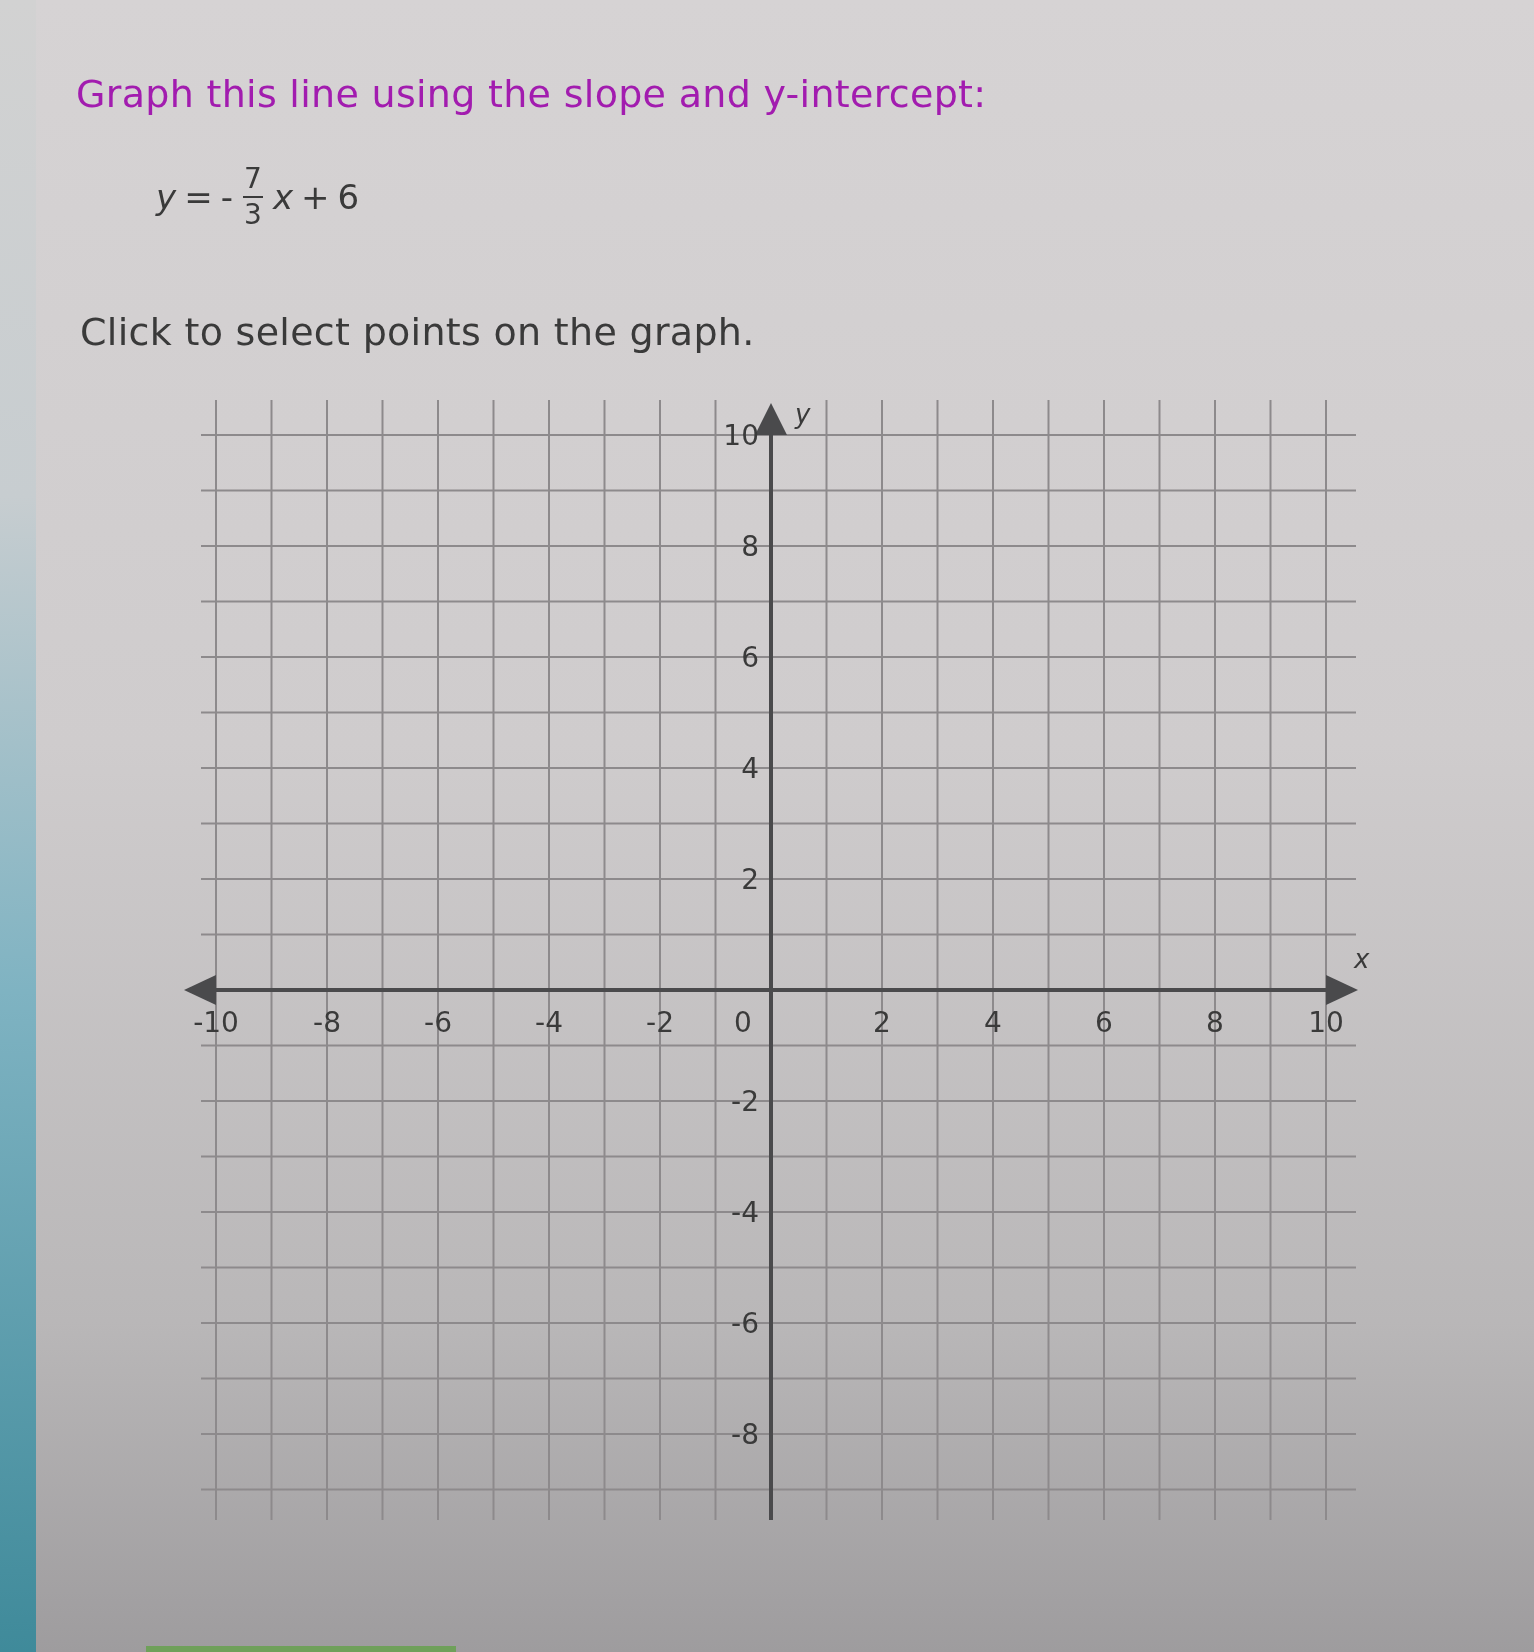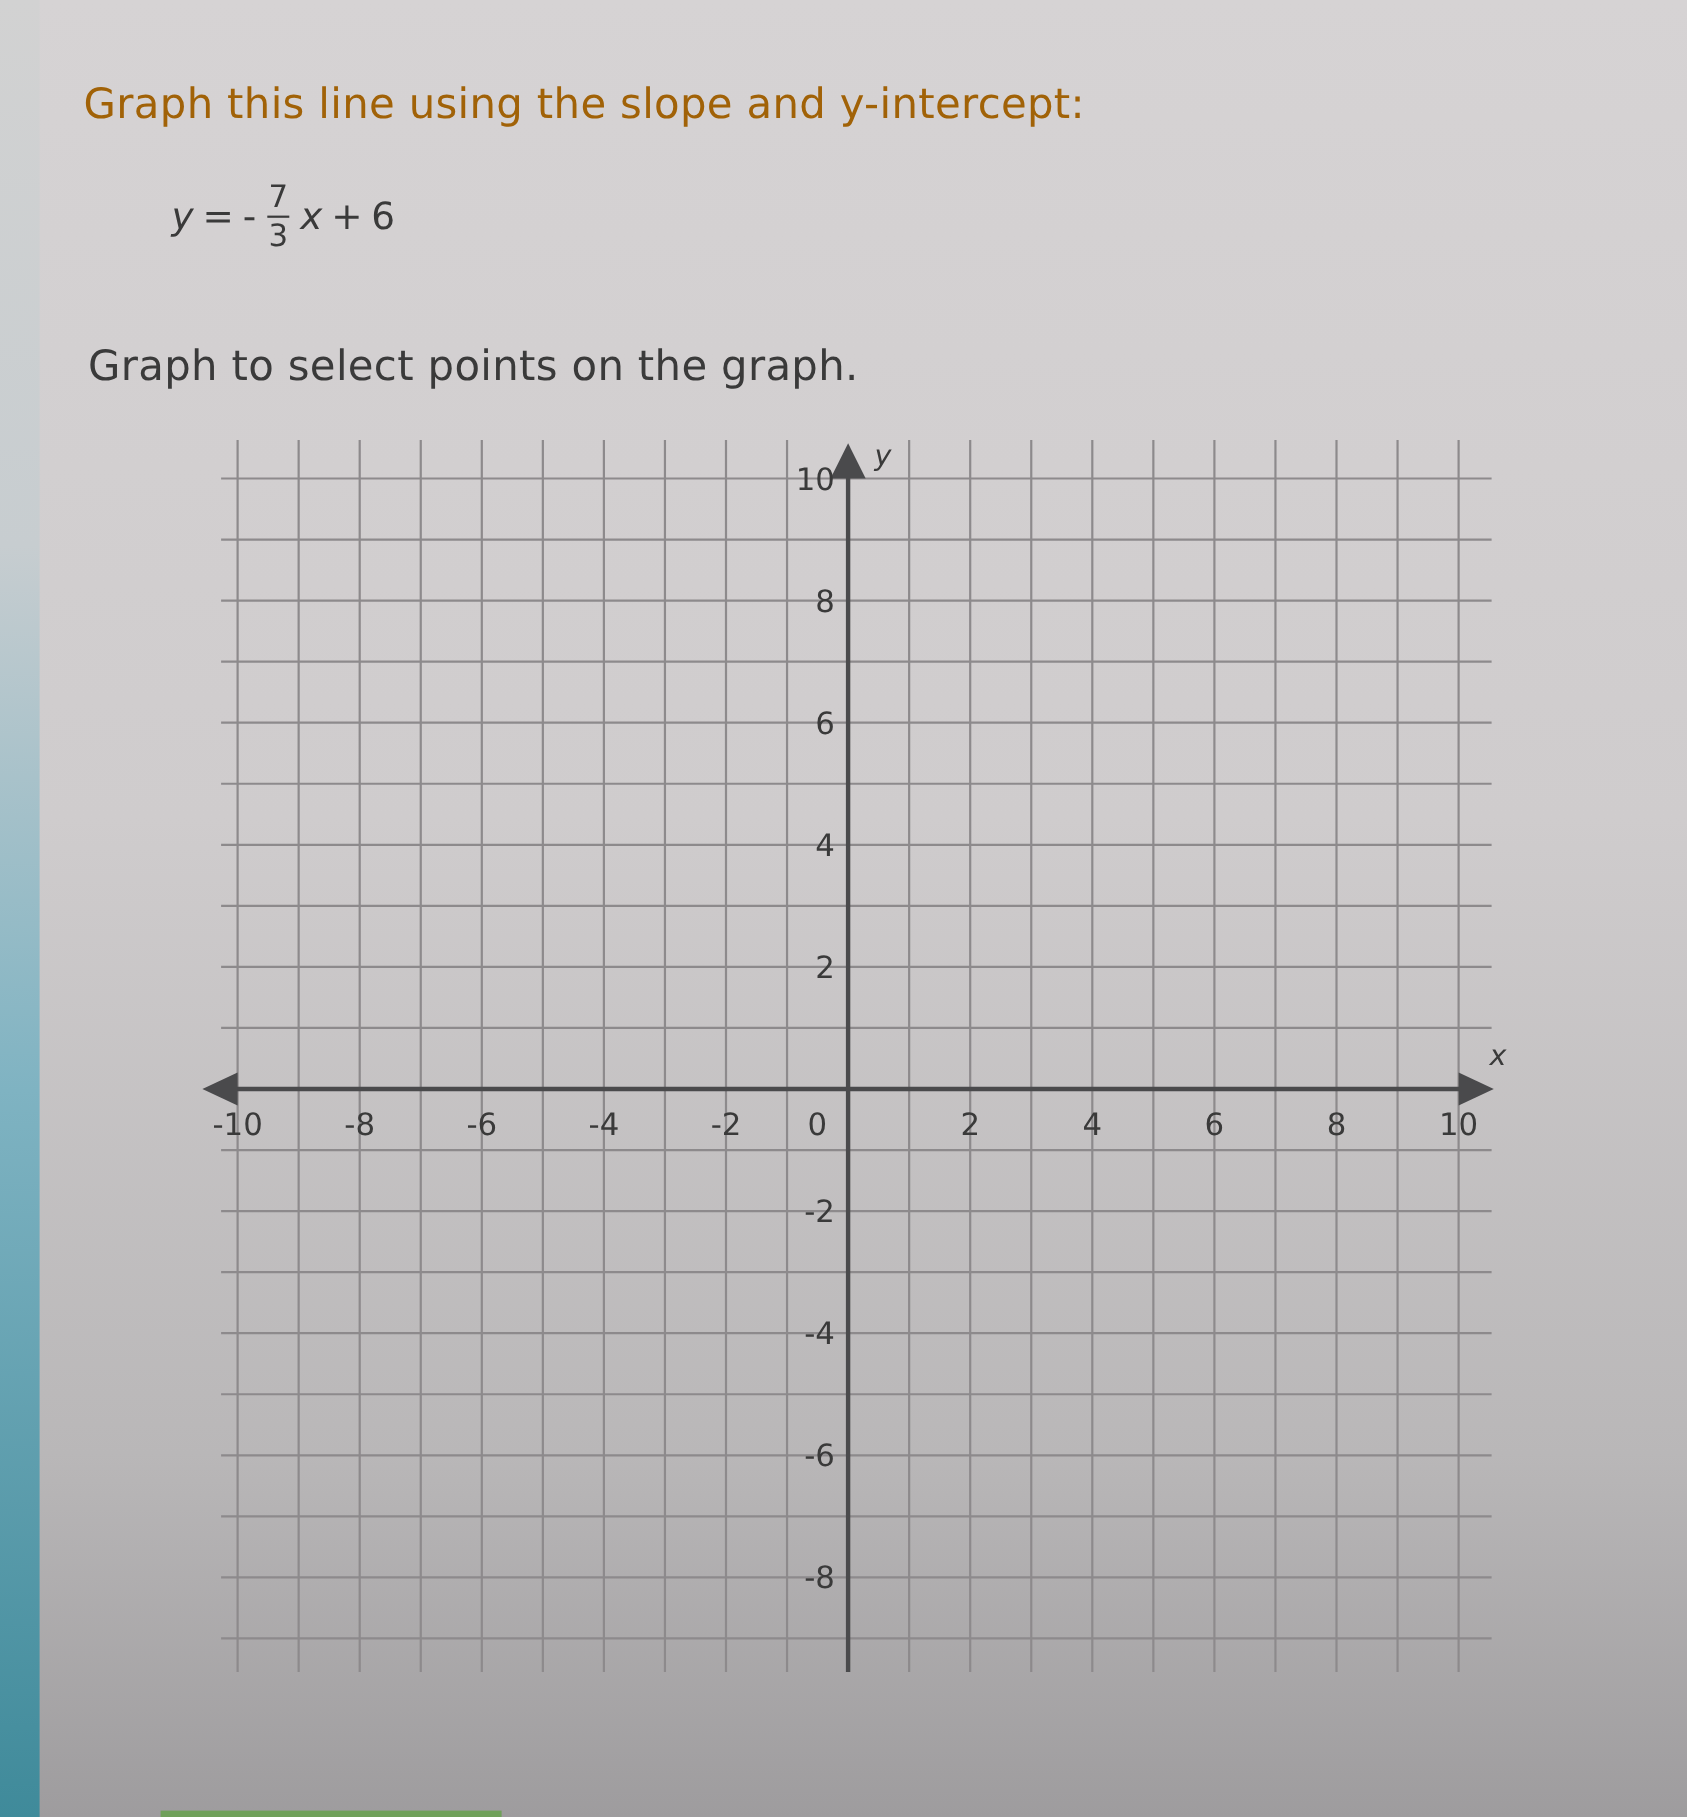--- a/index.html
+++ b/index.html
@@ -12,21 +12,21 @@
     }
     .left-strip {
       position: absolute; left: 0; top: 0; width: 36px; height: 1652px;
       background: linear-gradient(180deg, #d2d2d2 0%, #c7cdd0 30%, #7fb3c2 60%, #3f8a9a 100%);
     }
     .page {
       position: absolute; left: 36px; top: 0; right: 0; bottom: 0;
     }
     .prompt {
       position: absolute; left: 40px; top: 72px;
-      font-size: 38px; color: #a16207; letter-spacing: 0.3px;
+      font-size: 38px; color: #a21caf; letter-spacing: 0.3px;
     }
     .equation {
       position: absolute; left: 120px; top: 165px;
       font-size: 34px; color: #3a3a3a;
       display: flex; align-items: center; gap: 8px;
     }
     .equation .var { font-style: italic; }
     .frac {
       display: inline-flex; flex-direction: column; align-items: center;
       font-size: 28px; line-height: 1; margin: 0 2px;
@@ -59,21 +59,21 @@
     <span class="frac">
       <span>7</span>
       <span class="bar"></span>
       <span>3</span>
     </span>
     <span class="var">x</span>
     <span>+</span>
     <span>6</span>
   </div>
 
-  <div class="instruction">Graph to select points on the graph.</div>
+  <div class="instruction">Click to select points on the graph.</div>
 
   <div class="graph">
     <svg id="graph-svg" width="1230" height="1130">
         <line x1="40" y1="10" x2="40" y2="1175" stroke="#8d8a8c" stroke-width="2"></line>
         <line x1="95.5" y1="10" x2="95.5" y2="1175" stroke="#8d8a8c" stroke-width="2"></line>
         <line x1="151" y1="10" x2="151" y2="1175" stroke="#8d8a8c" stroke-width="2"></line>
         <line x1="206.5" y1="10" x2="206.5" y2="1175" stroke="#8d8a8c" stroke-width="2"></line>
         <line x1="262" y1="10" x2="262" y2="1175" stroke="#8d8a8c" stroke-width="2"></line>
         <line x1="317.5" y1="10" x2="317.5" y2="1175" stroke="#8d8a8c" stroke-width="2"></line>
         <line x1="373" y1="10" x2="373" y2="1175" stroke="#8d8a8c" stroke-width="2"></line>

